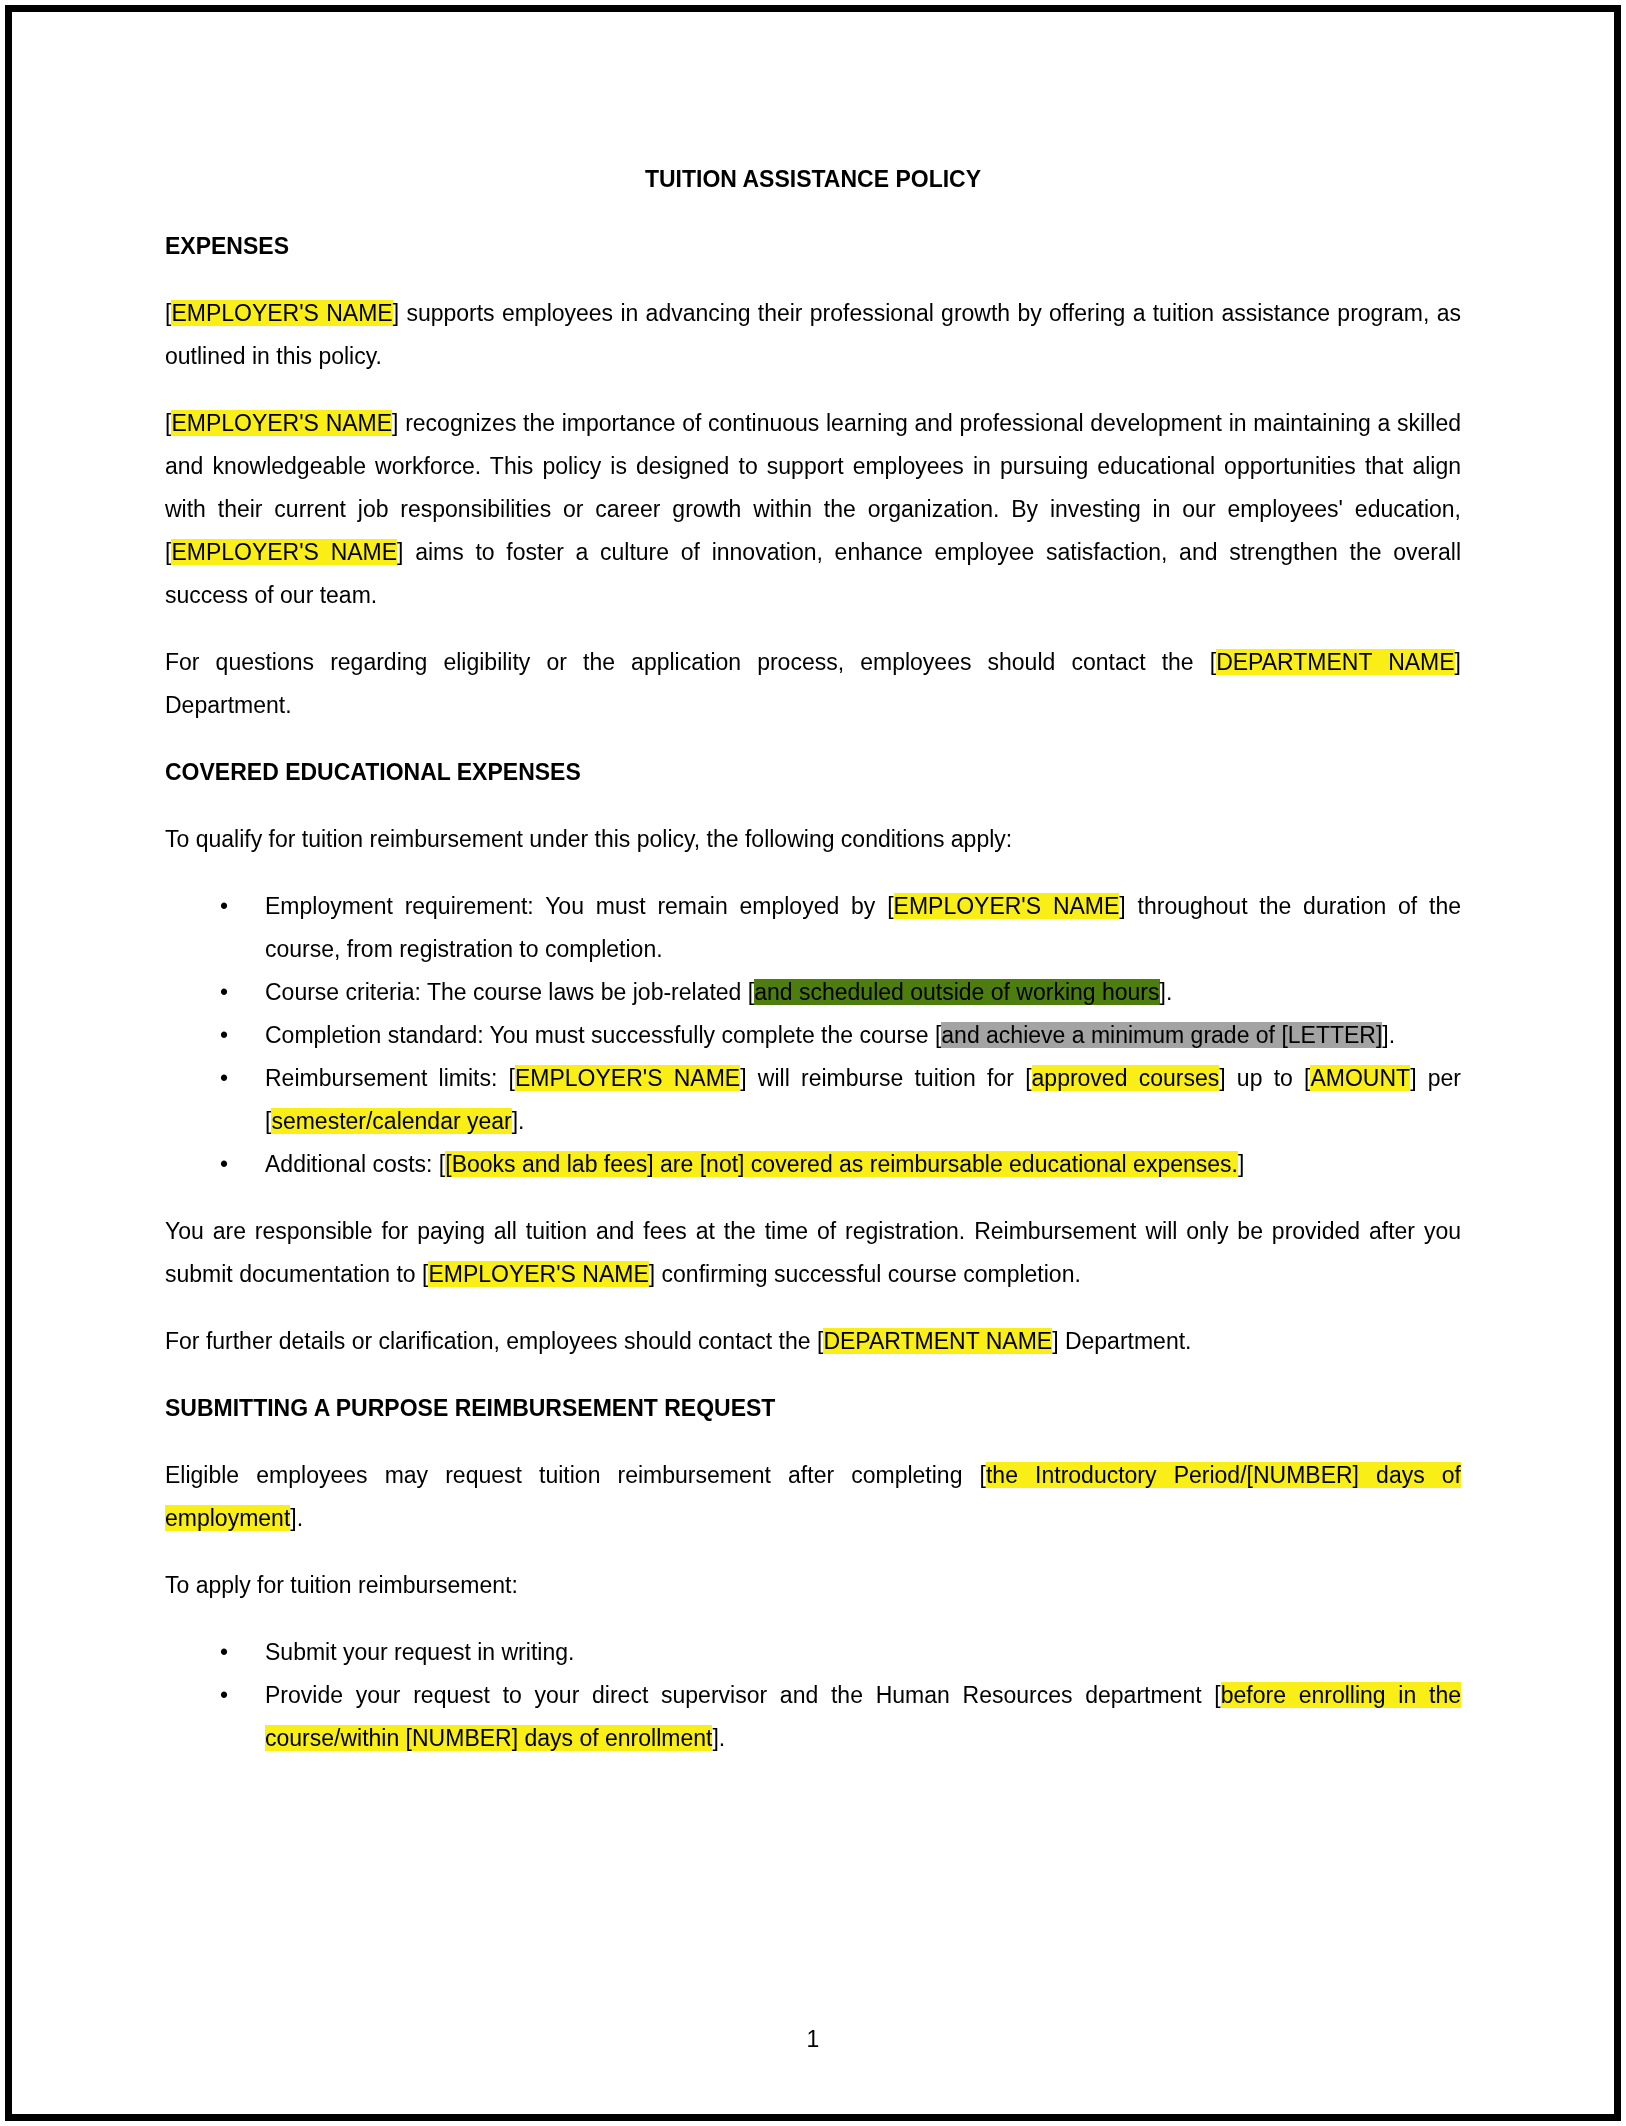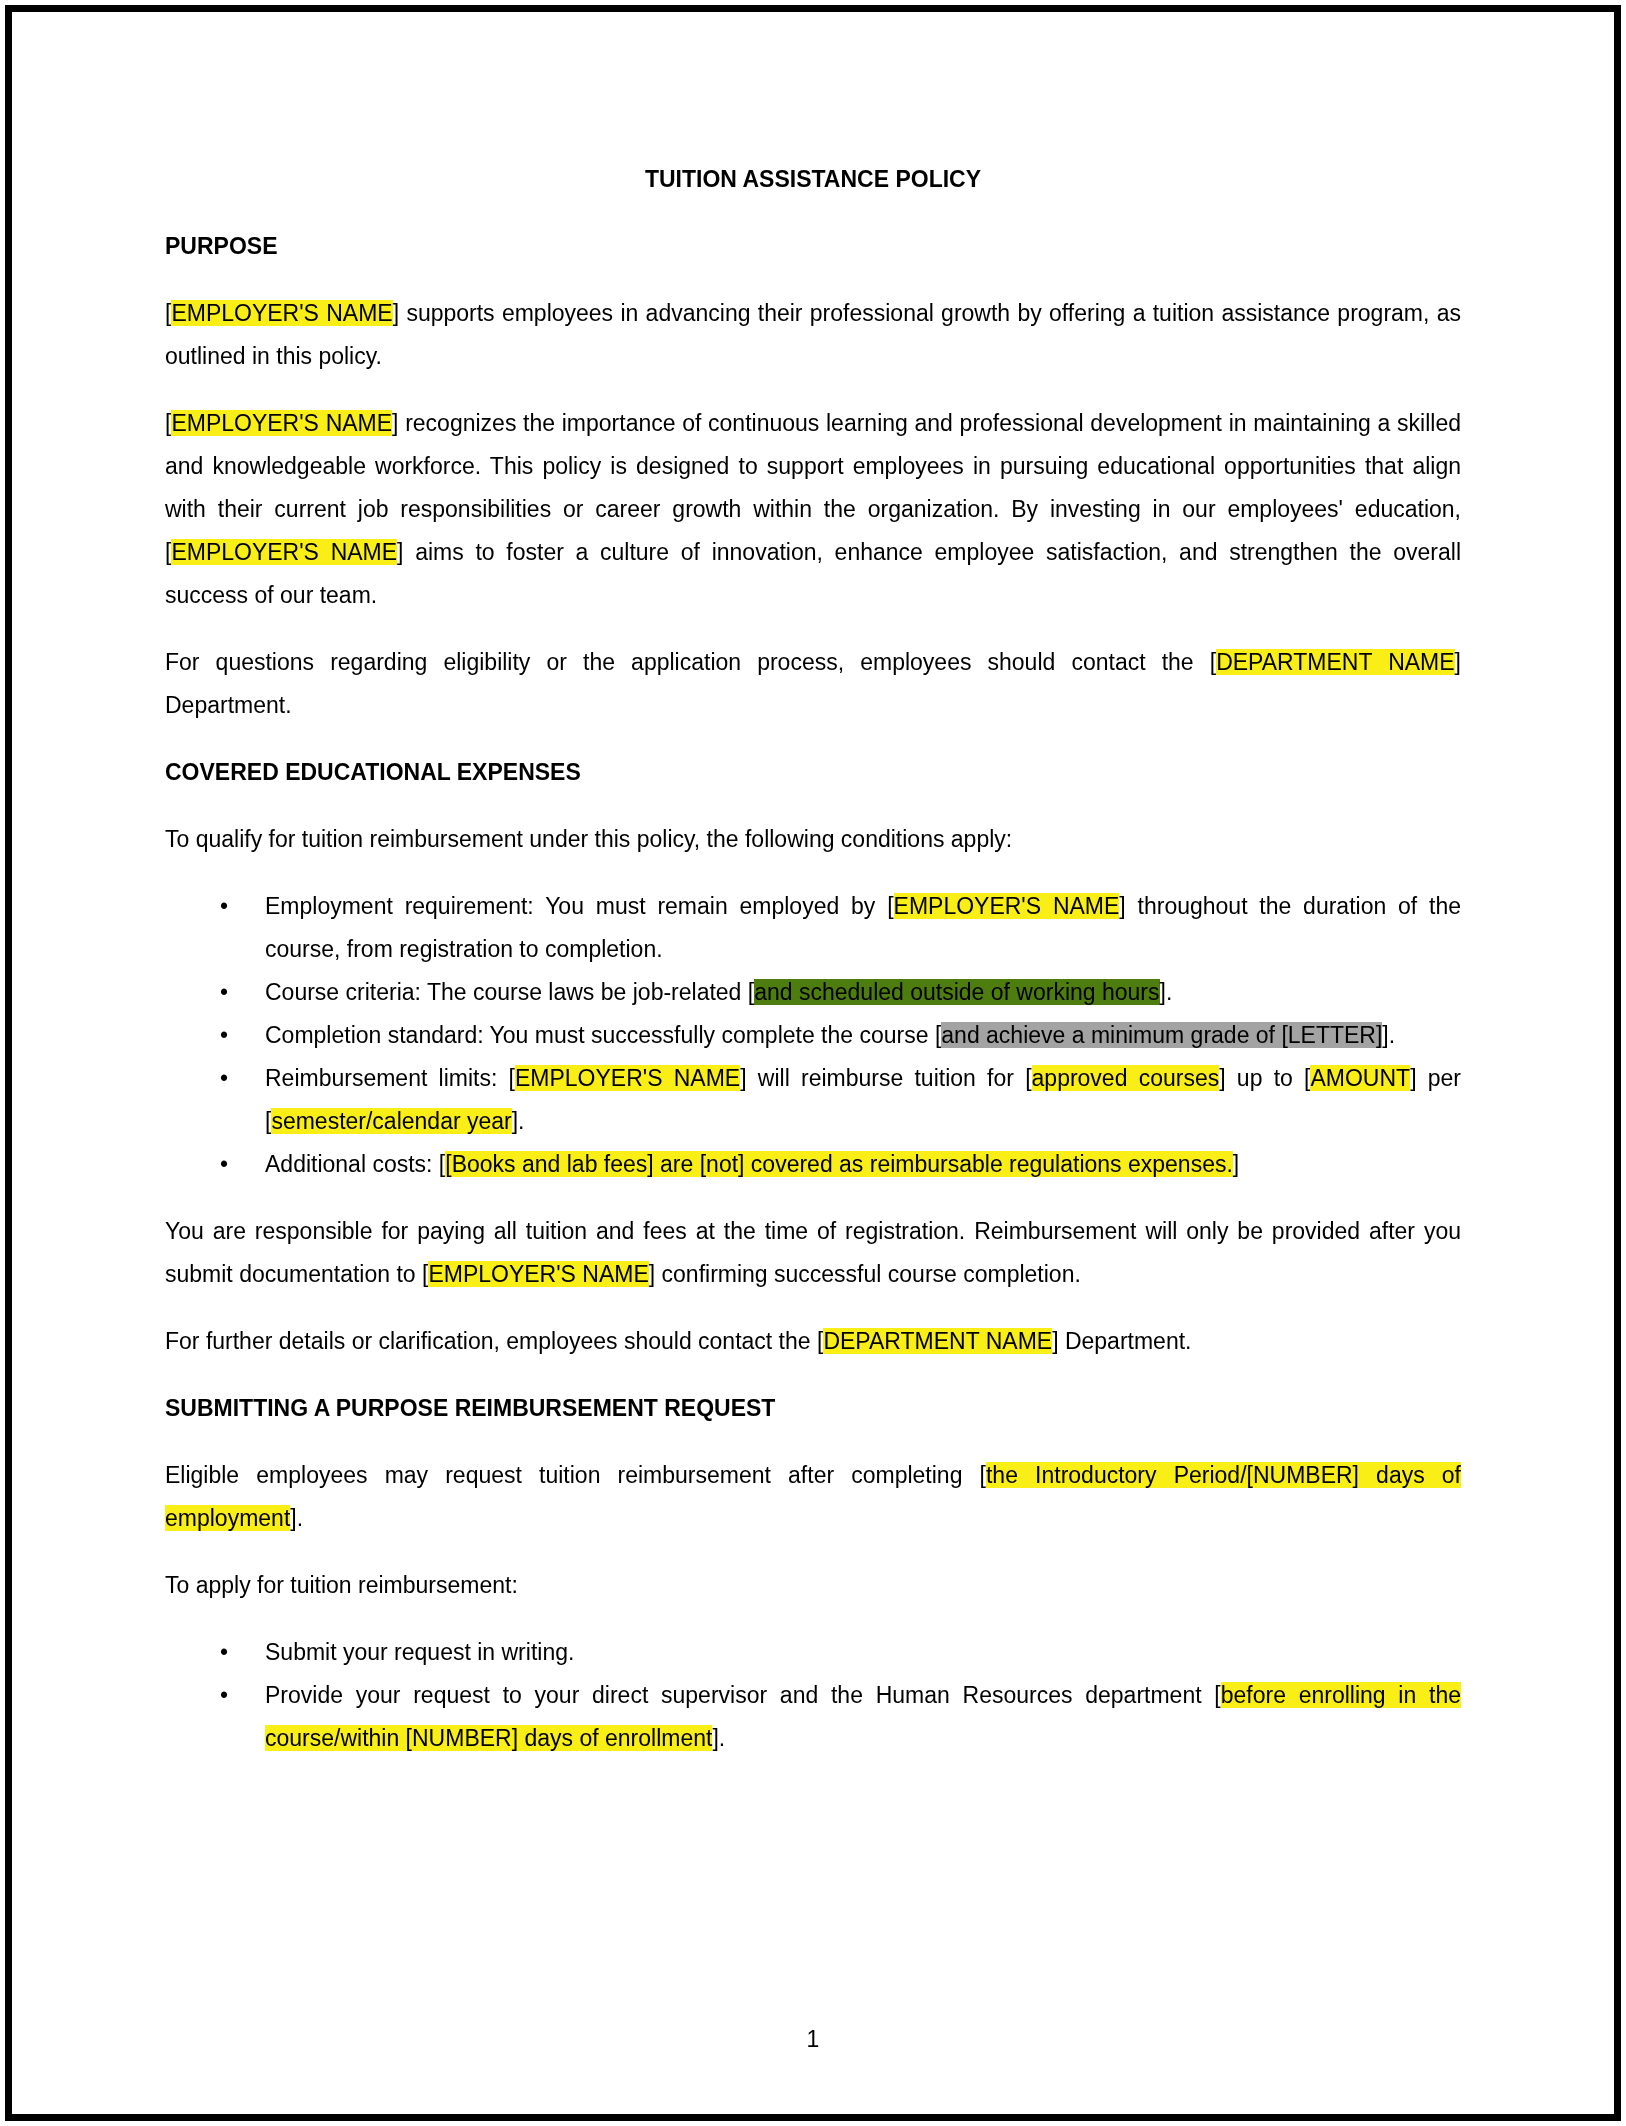--- a/index.html
+++ b/index.html
@@ -69,36 +69,36 @@
 </style>
 </head>
 <body>
 
 <div class="frame"></div>
 
 <div class="content">
 
   <h1 class="title">TUITION ASSISTANCE POLICY</h1>
 
-  <h2 class="heading">PURPOSE</h2>
+  <h2 class="heading">EXPENSES</h2>
 
   <p class="para"><span>[</span><span style="background-color: rgb(249, 238, 22);">EMPLOYER'S NAME</span><span>] supports employees in advancing their professional growth by offering a tuition assistance program, as outlined in this policy.</span></p>
   <p class="para"><span>[</span><span style="background-color: rgb(249, 238, 22);">EMPLOYER'S NAME</span><span>] recognizes the importance of continuous learning and professional development in maintaining a skilled and knowledgeable workforce. This policy is designed to support employees in pursuing educational opportunities that align with their current job responsibilities or career growth within the organization. By investing in our employees' education, [</span><span style="background-color: rgb(249, 238, 22);">EMPLOYER'S NAME</span><span>] aims to foster a culture of innovation, enhance employee satisfaction, and strengthen the overall success of our team.</span></p>
   <p class="para"><span>For questions regarding eligibility or the application process, employees should contact the [</span><span style="background-color: rgb(249, 238, 22);">DEPARTMENT NAME</span><span>] Department.</span></p>
 
   <h2 class="heading">COVERED EDUCATIONAL EXPENSES</h2>
 
   <p class="para"><span>To qualify for tuition reimbursement under this policy, the following conditions apply:</span></p>
 
   <ul class="bullets">
     <li><span>Employment requirement: You must remain employed by [</span><span style="background-color: rgb(249, 238, 22);">EMPLOYER'S NAME</span><span>] throughout the duration of the course, from registration to completion.</span></li>
     <li><span>Course criteria: The course laws be job-related [</span><span style="background-color: #4d7c0f;">and scheduled outside of working hours</span><span>].</span></li>
     <li><span>Completion standard: You must successfully complete the course [</span><span style="background-color: #a3a3a3;">and achieve a minimum grade of [LETTER]</span><span>].</span></li>
     <li><span>Reimbursement limits: [</span><span style="background-color: rgb(249, 238, 22);">EMPLOYER'S NAME</span><span>] will reimburse tuition for [</span><span style="background-color: rgb(249, 238, 22);">approved courses</span><span>] up to [</span><span style="background-color: rgb(249, 238, 22);">AMOUNT</span><span>] per [</span><span style="background-color: rgb(249, 238, 22);">semester/calendar year</span><span>].</span></li>
-    <li><span>Additional costs: [</span><span style="background-color: rgb(249, 238, 22);">[Books and lab fees] are [not] covered as reimbursable regulations expenses.</span><span>]</span></li>
+    <li><span>Additional costs: [</span><span style="background-color: rgb(249, 238, 22);">[Books and lab fees] are [not] covered as reimbursable educational expenses.</span><span>]</span></li>
   </ul>
 
   <p class="para"><span>You are responsible for paying all tuition and fees at the time of registration. Reimbursement will only be provided after you submit documentation to [</span><span style="background-color: rgb(249, 238, 22);">EMPLOYER'S NAME</span><span>] confirming successful course completion.</span></p>
   <p class="para"><span>For further details or clarification, employees should contact the [</span><span style="background-color: rgb(249, 238, 22);">DEPARTMENT NAME</span><span>] Department.</span></p>
 
   <h2 class="heading">SUBMITTING A PURPOSE REIMBURSEMENT REQUEST</h2>
 
   <p class="para"><span>Eligible employees may request tuition reimbursement after completing [</span><span style="background-color: rgb(249, 238, 22);">the Introductory Period/[NUMBER] days of employment</span><span>].</span></p>
   <p class="para"><span>To apply for tuition reimbursement:</span></p>
 

